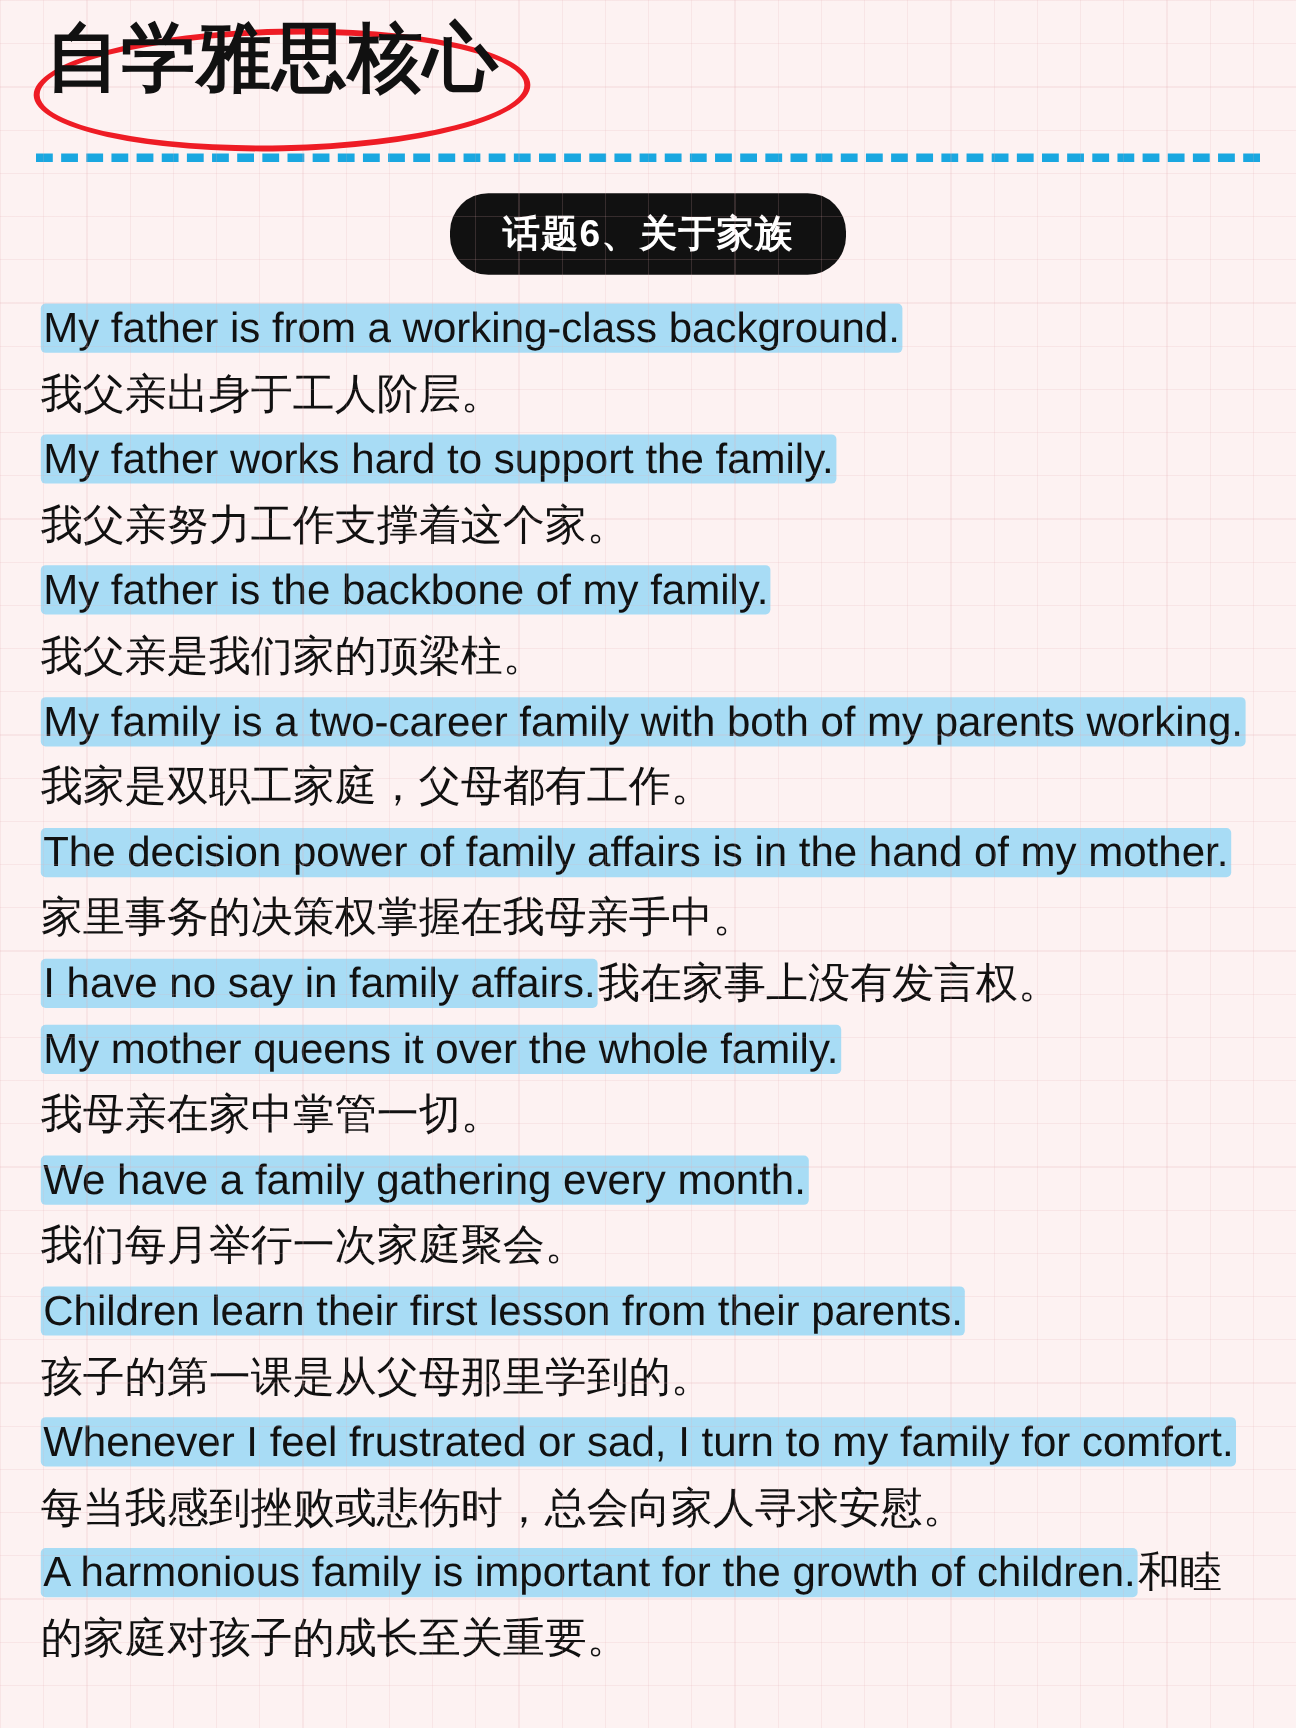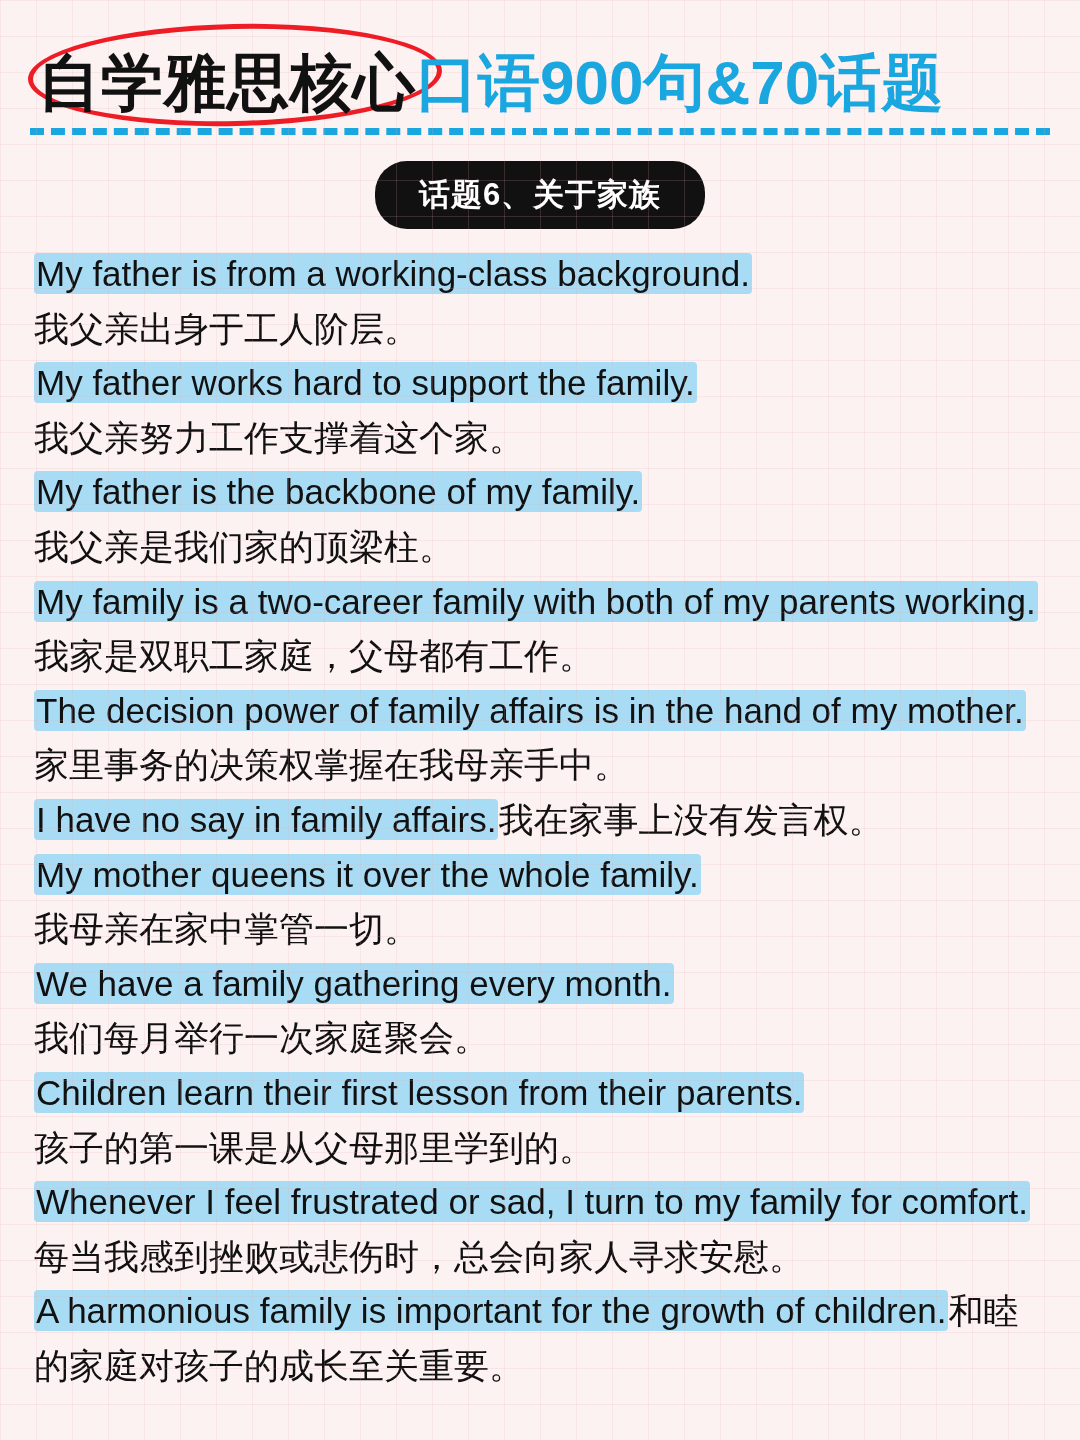--- a/index.html
+++ b/index.html
@@ -28,21 +28,20 @@
     width: 1080px;
     height: 1440px;
     box-sizing: border-box;
     padding: 18px 26px 0 26px;
   }
 
   
   .header {
     position: relative;
     display: flex;
-    align-items: flex-end;
     white-space: nowrap;
     padding-left: 12px;
     height: 96px;
   }
   .title-black {
     font-size: 62px;
     font-weight: 900;
     color: #111;
     letter-spacing: 1px;
     line-height: 1;
@@ -118,21 +117,20 @@
 </style>
 </head>
 <body>
 
 <div class="sheet">
   <div class="paper-grid"></div>
 
   <div class="header">
     <div class="ellipse"></div>
     <span class="title-black">自学雅思核心</span>
-    <span class="title-blue">口语900句&amp;70话题</span>
   </div>
 
   <div class="dash-rule"></div>
 
   <div class="pill-row">
     <div class="pill">话题6、关于家族</div>
   </div>
 
   <div class="content" id="sentence-list">
       <p class="line" style="margin: 0px;"><span class="en">My father is from a working-class background.</span></p>

